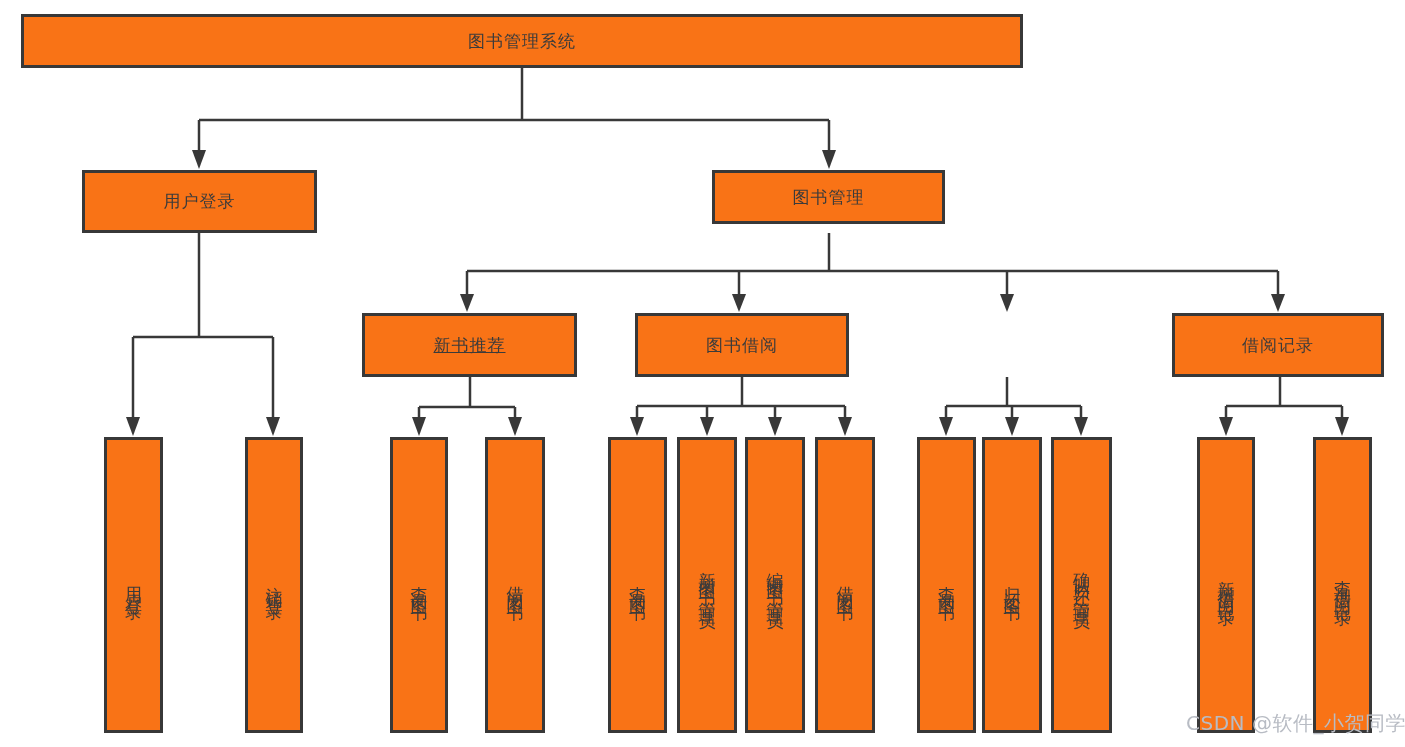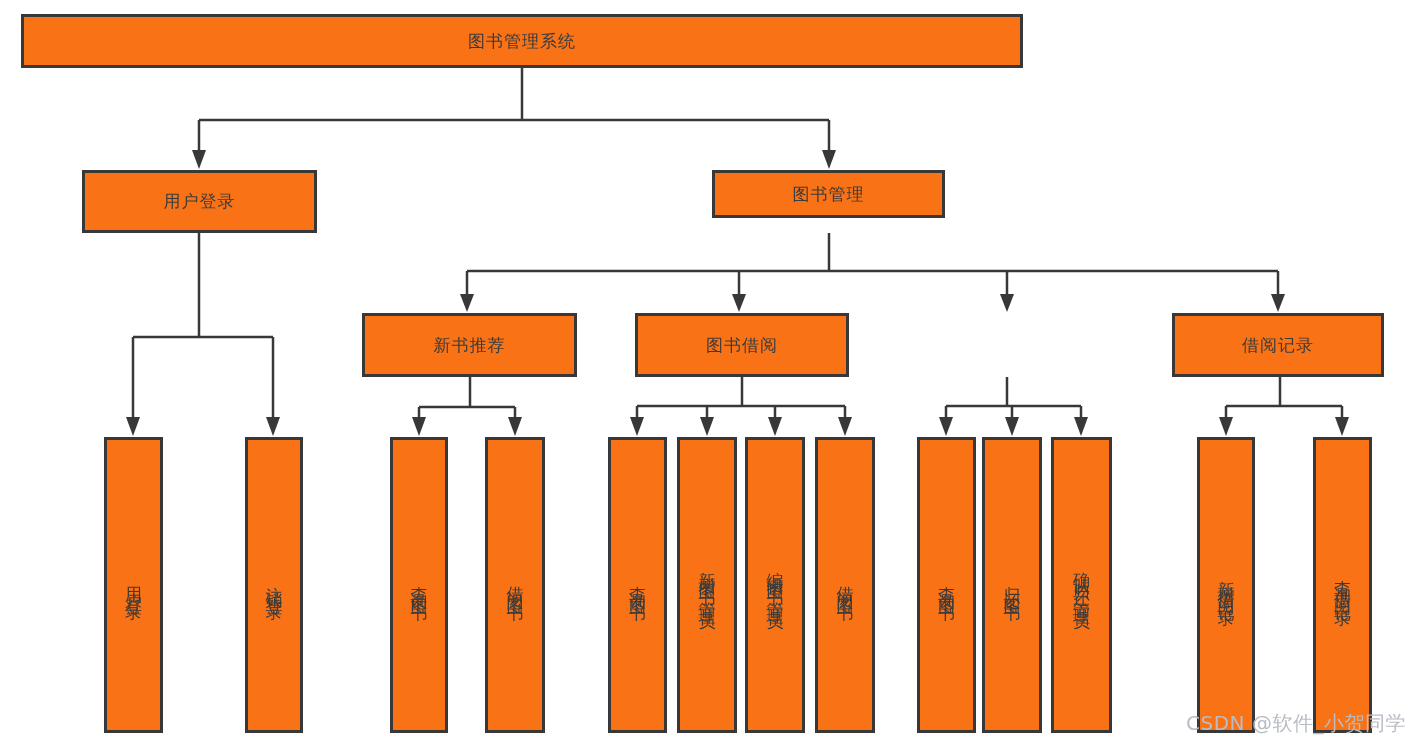--- a/index.html
+++ b/index.html
@@ -33,22 +33,22 @@
   }
   .leaf{
     writing-mode:vertical-rl;
     letter-spacing:6px;
     top:437px;height:296px;
     font-size:17px;
   }
   
   .n-root{left:21px;top:14px;width:1002px;height:54px;}
   .n-login{left:82px;top:170px;width:235px;height:63px;}
-  .n-mgmt{left:712px;top:170px;width:233px;height:48px;}
-  .n-rec{left:362px;top:313px;width:215px;height:64px;}
+  .n-mgmt{left:712px;top:170px;width:233px;height:54px;}
+  .n-rec{left:362px;top:313px;width:215px;height:64px;text-decoration:underline;}
   .n-bor{left:635px;top:313px;width:214px;height:64px;text-align:center;}
   .n-cur{left:899px;top:313px;width:215px;height:64px;}
   .n-log{left:1172px;top:313px;width:212px;height:64px;}
   .l-a1{left:104px;width:59px;}
   .l-a2{left:245px;width:58px;}
   .l-b1{left:390px;width:58px;}
   .l-b2{left:485px;width:60px;}
   .l-c1{left:608px;width:59px;}
   .l-c2{left:677px;width:60px;}
   .l-c3{left:745px;width:60px;}

